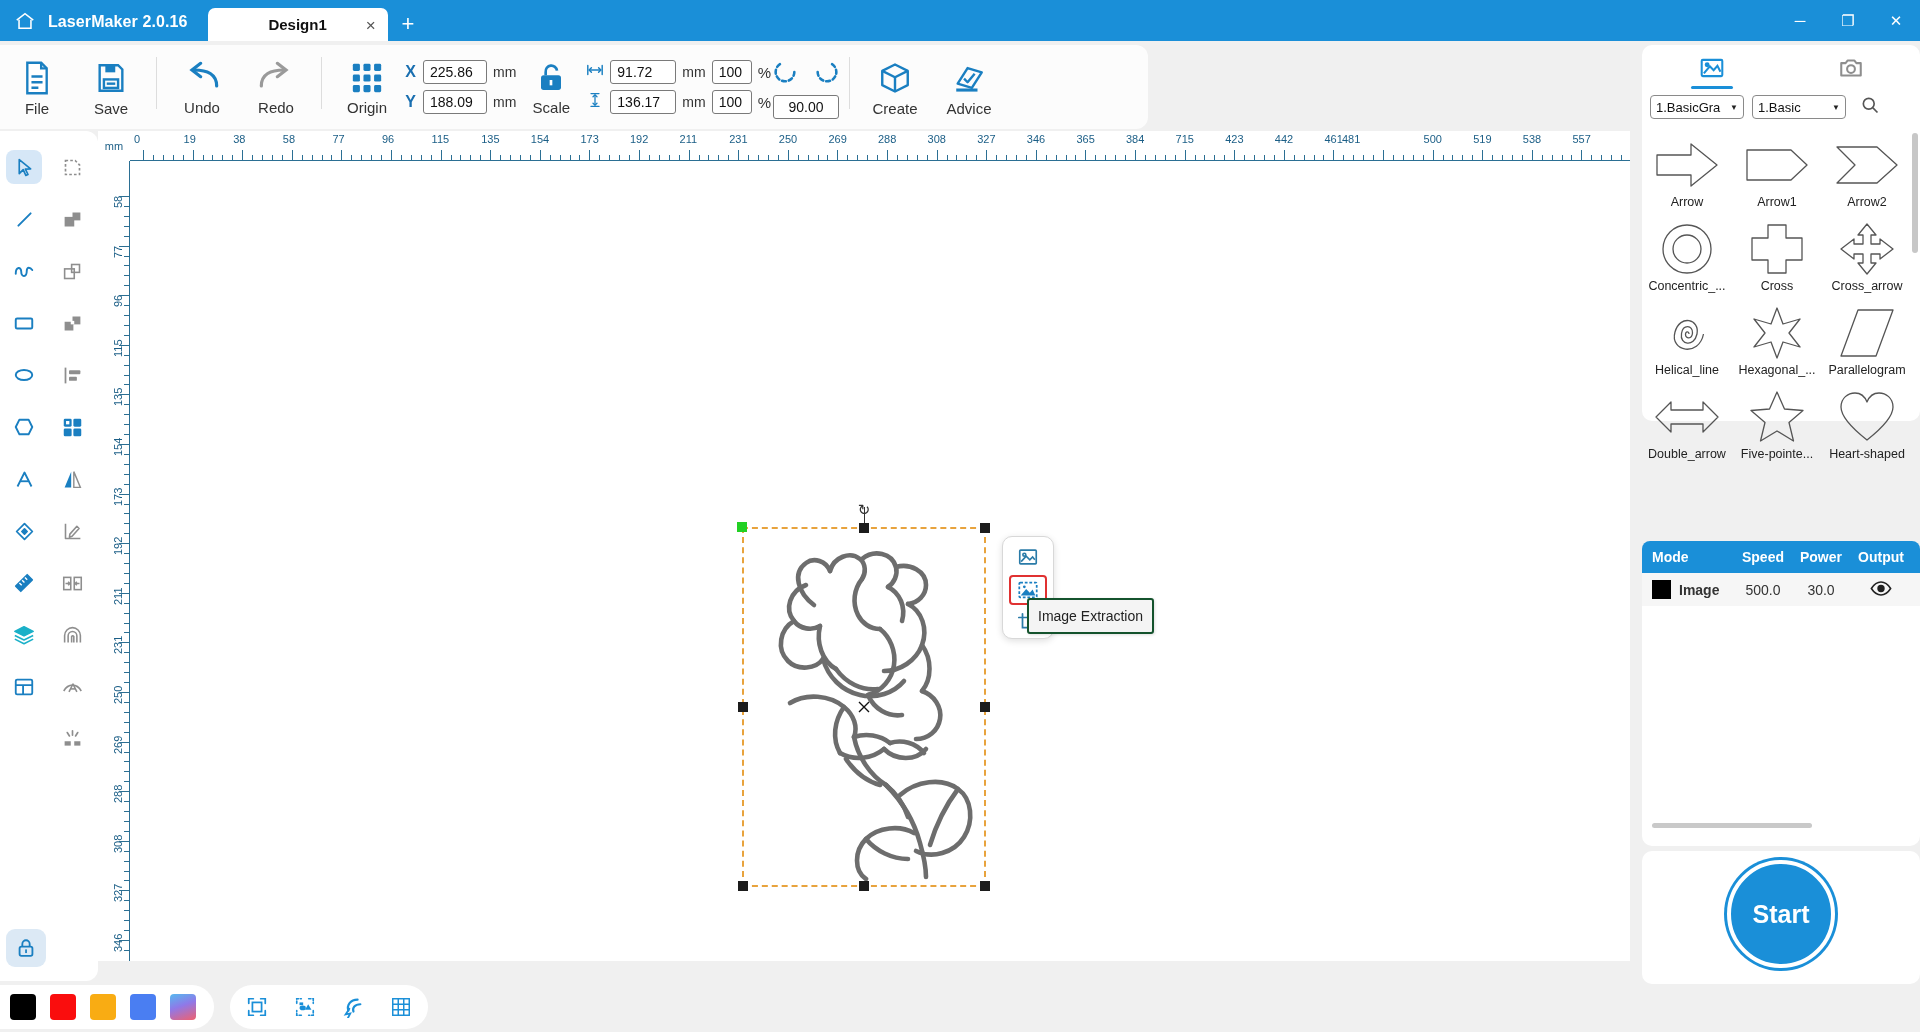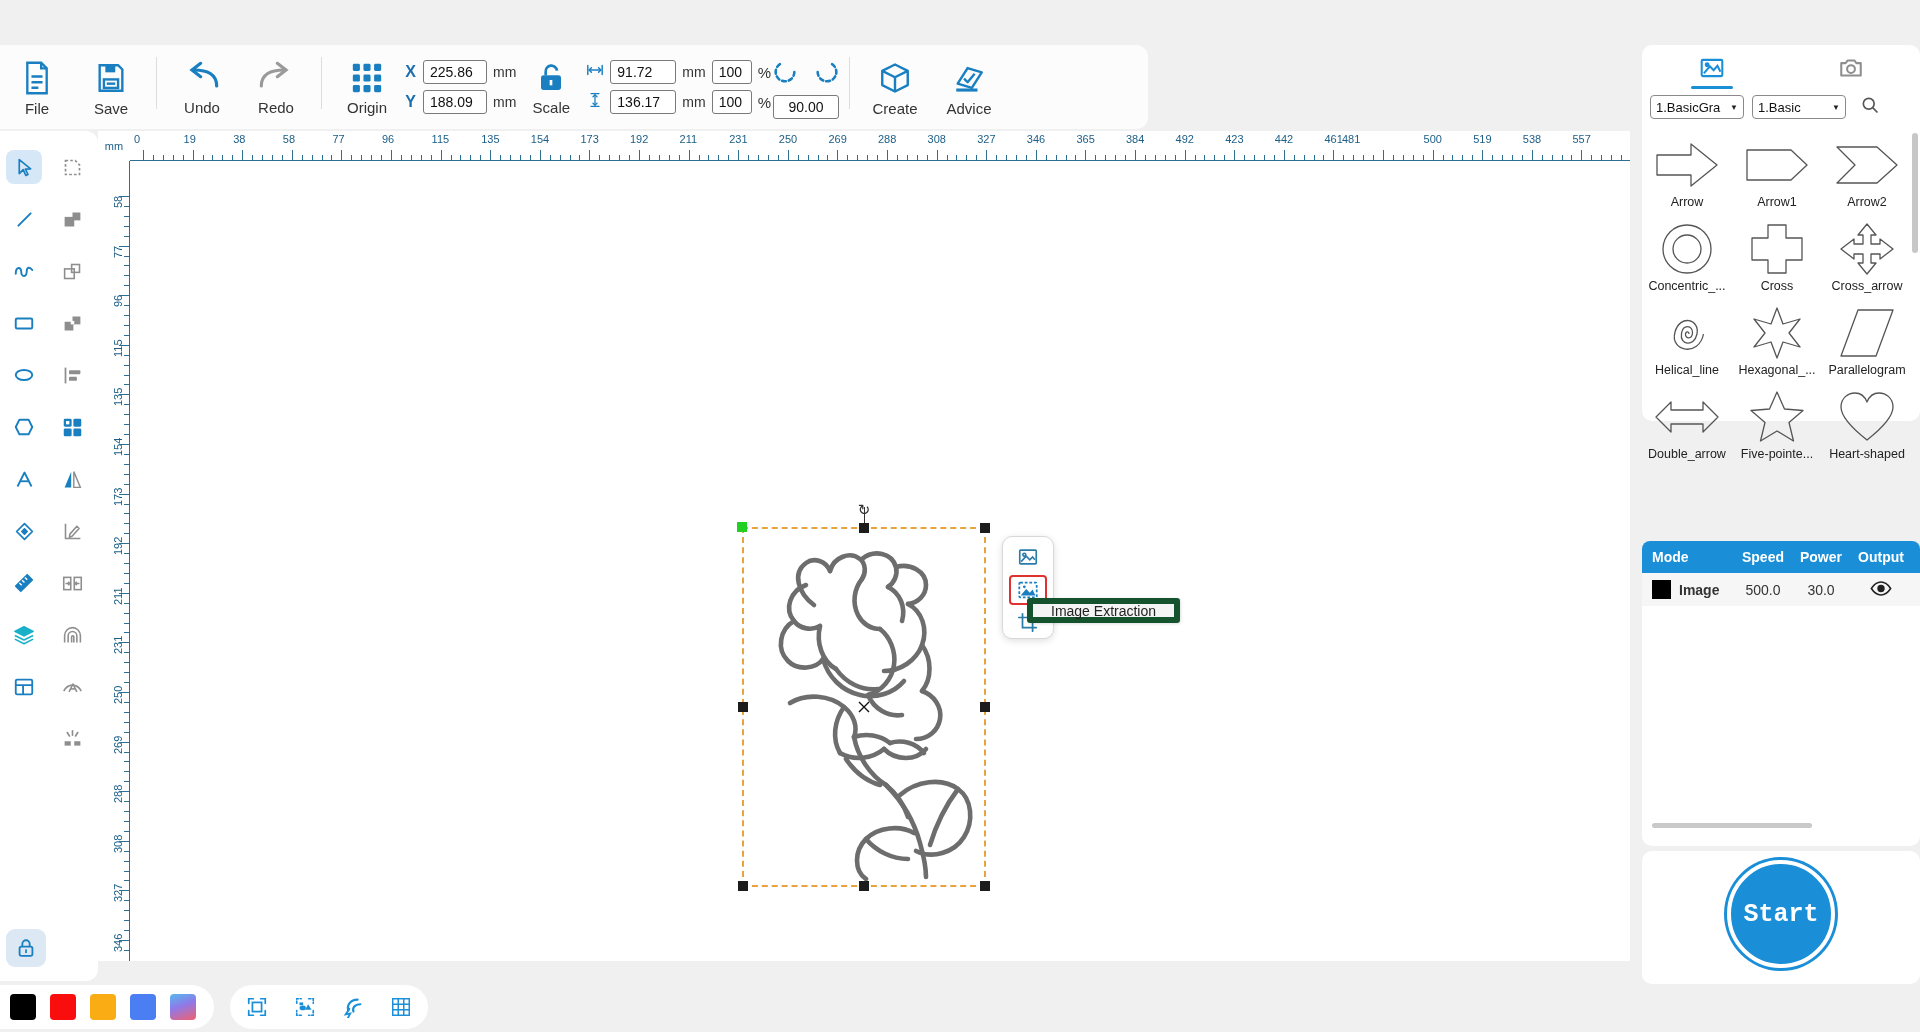--- a/index.html
+++ b/index.html
@@ -93,22 +93,22 @@
   .rot-handle{ position:absolute; left:50%; transform:translateX(-50%); top:-28px; font-size:15px; color:#333;}
   .rot-stem{ position:absolute; left:50%; top:-22px; width:1px; height:22px; background:#333;}
 
   
   .popup{ position:absolute; left:872px; top:375px; width:52px; height:103px;
      background:#fff; border:1px solid #d8d8d8; border-radius:10px;
      box-shadow:0 2px 7px rgba(0,0,0,.13); display:flex; flex-direction:column;
      align-items:center; padding-top:5px; gap:4px; }
   .popup-item{ width:38px; height:30px; display:flex; align-items:center; justify-content:center; border-radius:4px;}
   .popup-item.active{ border:2px solid #e03131; }
-  .tooltip{ position:absolute; left:897px; top:437px; height:25px; background:#f4f4f4;
-     border:6px solid #14532d; border-radius:3px; padding:0 18px; display:flex;
+  .tooltip{ position:absolute; left:897px; top:437px; height:36px; background:#f4f4f4;
+     border:2px solid #14532d; border-radius:3px; padding:0 9px; display:flex;
      align-items:center; font-size:14px; color:#222; box-shadow:1px 1px 3px rgba(0,0,0,.12); }
 
   
   .bottombar{ position:absolute; left:0; top:981px; width:1630px; height:51px; background:#f0f0f0; display:flex; align-items:center;}
   .colorpod{ height:44px; background:#fff; border-radius:0 22px 22px 0; display:flex; align-items:center; padding:0 18px 0 10px; gap:14px;}
   .swatch{ width:26px; height:26px; border-radius:4px; }
   .toolpod{ height:44px; background:#fff; border-radius:22px; display:flex; align-items:center; padding:0 14px; gap:22px; margin-left:16px;}
   .botic{ width:26px; height:26px; display:flex; align-items:center; justify-content:center;}
 
   
@@ -135,37 +135,56 @@
   .rp-mid{ top:500px; height:305px;}
   .lay-head{ display:flex; height:32px; background:#1a8fd8; border-radius:8px 8px 0 0; align-items:center; color:#fff; font-size:14px; font-weight:bold;}
   .lay-row{ display:flex; height:33px; align-items:center; font-size:14px; color:#333; background:#f6f6f6;}
   .lc1{ width:92px; padding-left:10px; display:flex; align-items:center; gap:8px;}
   .lc2{ width:58px; text-align:center;}
   .lc3{ width:58px; text-align:center;}
   .lc4{ width:62px; text-align:center;}
   .swq{ width:19px; height:19px; background:#000;}
   .hscroll{ position:absolute; left:10px; bottom:18px; width:160px; height:5px; background:#c9c9c9; border-radius:3px;}
 
-  .rp-bot{ top:810px; height:133px;font-family:Liberation Mono, monospace;}
+  .rp-bot{ top:810px; height:133px;}
   .startwrap{ display:flex; align-items:center; justify-content:center; height:126px;}
   .startbtn{ width:108px; height:108px; border-radius:50%; background:#1a8fd8;
      border:4px solid #fff; box-shadow:0 0 0 3px #1a8fd8;
      display:flex; align-items:center; justify-content:center;
      color:#fff; font-size:25px; font-weight:bold;}
   .connrow{ display:flex; margin:0 10px; height:32px; border:1px solid #c6c6c6; border-radius:3px; overflow:hidden;}
   .disconnect{ flex:1; display:flex; align-items:center; justify-content:center; gap:7px;
      background:#fff; color:#e08a2e; font-size:14.5px; font-weight:bold;}
   .switchbtn{ width:82px; display:flex; align-items:center; justify-content:center;
      background:#e6e6e6; color:#111; font-size:14.5px; font-weight:bold; border-left:1px solid #c6c6c6;}
 </style>
 </head>
 <body>
 
 <div id="app">
 
+  <div class="titlebar">
+    <div class="home-icon">
+      <svg width="22" height="22" viewBox="0 0 24 24" fill="none" stroke="#fff" stroke-width="1.7">
+        <path d="M3 11 L12 4 L21 11"></path>
+          <path d="M5.5 10.5 V20 H18.5 V10.5"></path>
+      </svg>
+    </div>
+    <div class="app-title">LaserMaker 2.0.16</div>
+    <div class="tab">
+      <span class="tab-label">Design1</span>
+      <span class="tab-close">×</span>
+    </div>
+    <div class="tab-add">+</div>
+    <div class="win-btns">
+      <div class="win-btn">─</div>
+      <div class="win-btn">❐</div>
+      <div class="win-btn close">✕</div>
+    </div>
+  </div>
 
   <div class="ribbon">
     <div class="ribbon-inner">
 
       <div class="rb-btn">
         <svg width="34" height="36" viewBox="0 0 24 26" fill="none" stroke="#1a7fc1" stroke-width="1.7">
           <path d="M5 2 H15 L19 6 V24 H5 Z" fill="#fff"></path>
           <path d="M15 2 V6 H19"></path>
           <path d="M8 12 H16 M8 16 H16 M8 20 H13" stroke-width="1.8"></path>
         </svg>
@@ -598,21 +617,21 @@
       <div class="rl-tick" style="left: 997.32px; width: 1px; height: 6px; top: 24px;"></div>
       <div class="rl-tick" style="left: 1007.24px; width: 1px; height: 6px; top: 24px;"></div>
       <div class="rl-tick" style="left: 1017.16px; width: 1px; height: 6px; top: 24px;"></div>
       <div class="rl-tick" style="left: 1027.08px; width: 1px; height: 6px; top: 24px;"></div>
       <div class="rl-lab" style="left: 1028px; top: 2px;">384</div>
       <div class="rl-tick" style="left: 1037px; width: 1px; height: 11px; top: 19px;"></div>
       <div class="rl-tick" style="left: 1046.92px; width: 1px; height: 6px; top: 24px;"></div>
       <div class="rl-tick" style="left: 1056.84px; width: 1px; height: 6px; top: 24px;"></div>
       <div class="rl-tick" style="left: 1066.76px; width: 1px; height: 6px; top: 24px;"></div>
       <div class="rl-tick" style="left: 1076.68px; width: 1px; height: 6px; top: 24px;"></div>
-      <div class="rl-lab" style="left: 1077.6px; top: 2px;">492</div>
+      <div class="rl-lab" style="left: 1077.6px; top: 2px;">715</div>
       <div class="rl-tick" style="left: 1086.6px; width: 1px; height: 11px; top: 19px;"></div>
       <div class="rl-tick" style="left: 1096.52px; width: 1px; height: 6px; top: 24px;"></div>
       <div class="rl-tick" style="left: 1106.44px; width: 1px; height: 6px; top: 24px;"></div>
       <div class="rl-tick" style="left: 1116.36px; width: 1px; height: 6px; top: 24px;"></div>
       <div class="rl-tick" style="left: 1126.28px; width: 1px; height: 6px; top: 24px;"></div>
       <div class="rl-lab" style="left: 1127.2px; top: 2px;">423</div>
       <div class="rl-tick" style="left: 1136.2px; width: 1px; height: 11px; top: 19px;"></div>
       <div class="rl-tick" style="left: 1146.12px; width: 1px; height: 6px; top: 24px;"></div>
       <div class="rl-tick" style="left: 1156.04px; width: 1px; height: 6px; top: 24px;"></div>
       <div class="rl-tick" style="left: 1165.96px; width: 1px; height: 6px; top: 24px;"></div>

